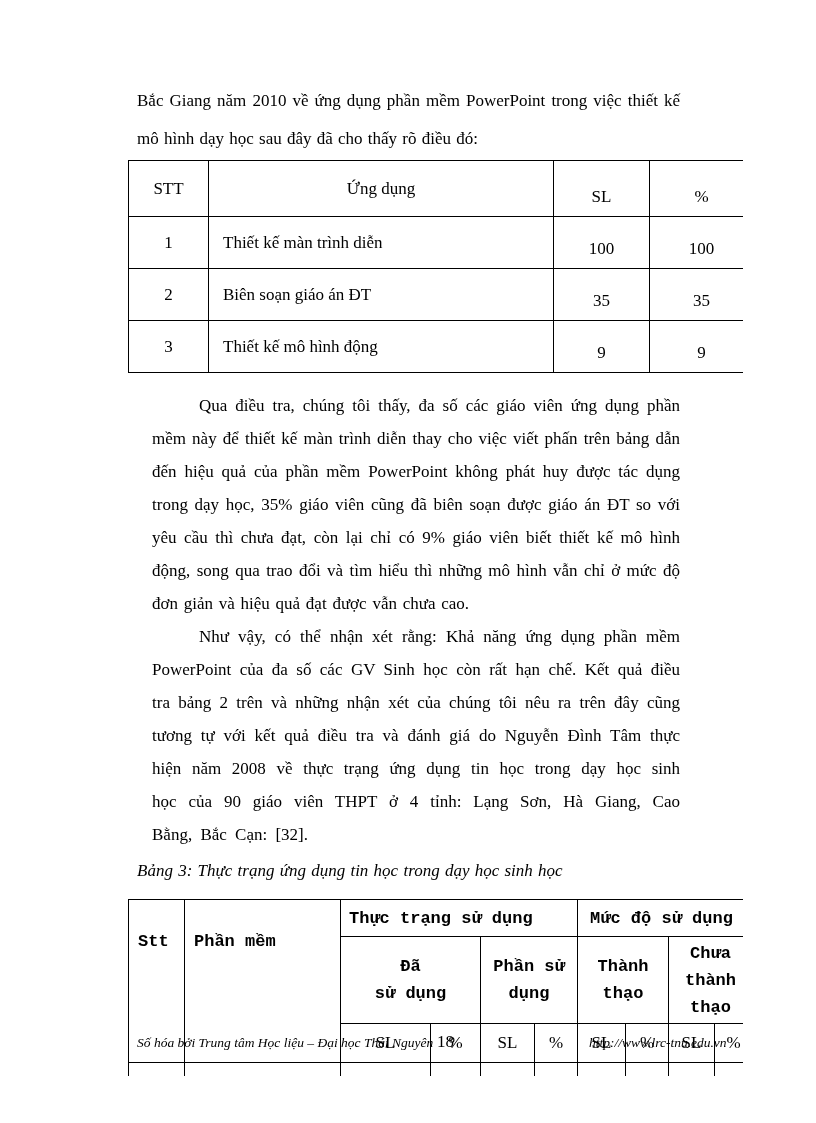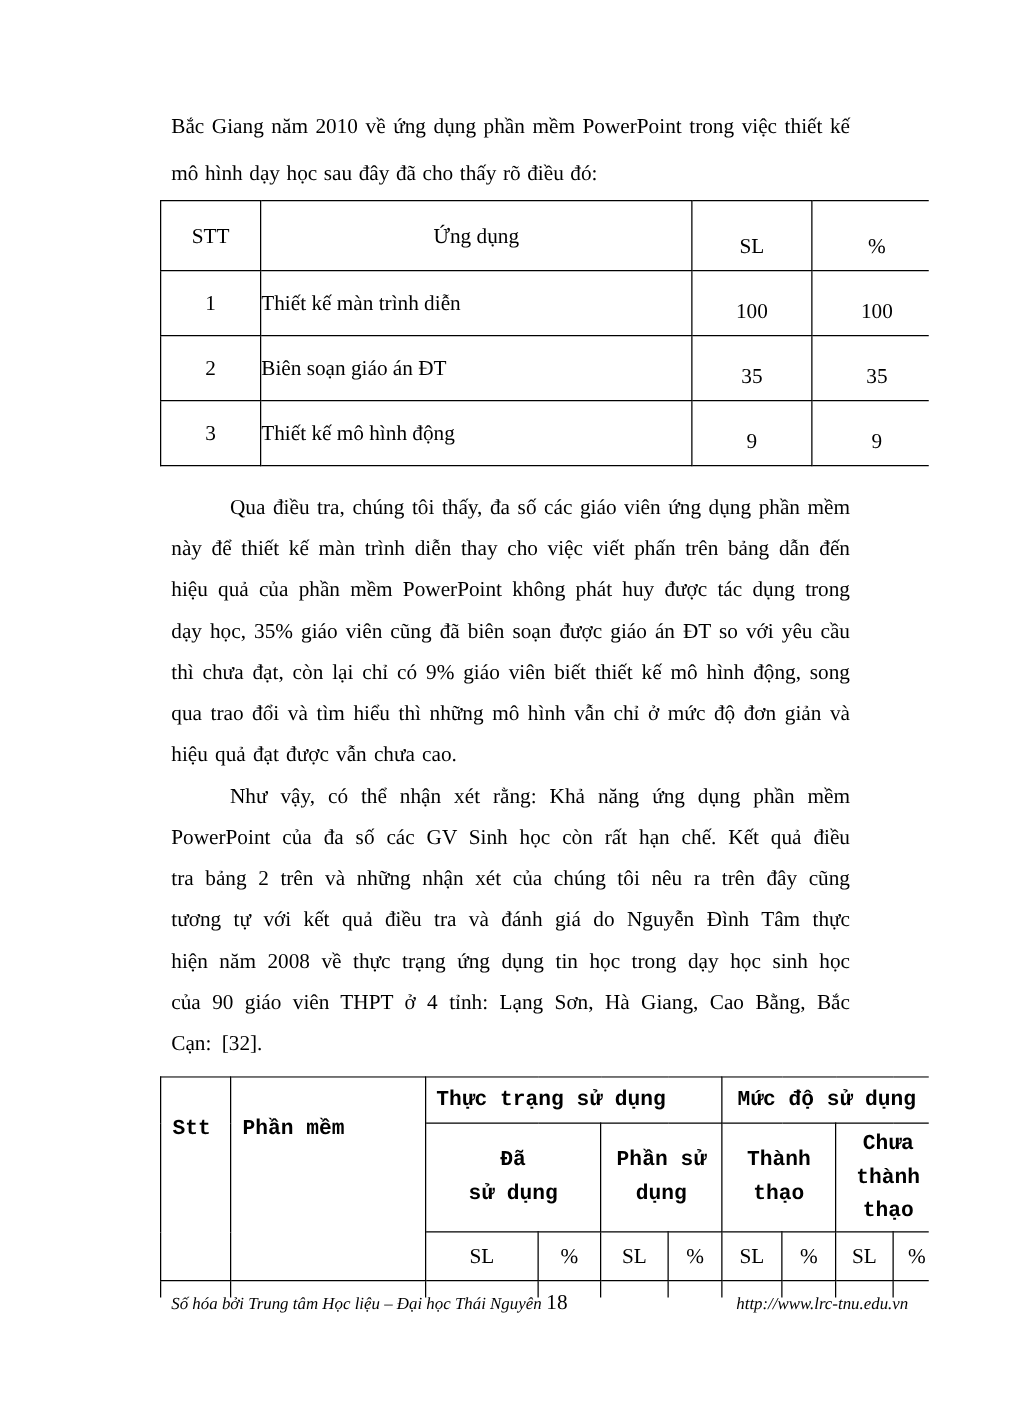--- a/index.html
+++ b/index.html
@@ -13,40 +13,40 @@
     font-size: 17px;
     padding: 82px 63px 0 137px;
     box-sizing: border-box;
     overflow: hidden;
   }
   p { margin: 0; }
   .lead { line-height: 38px; text-align: justify; word-spacing: 1px; }
   .caption { font-style: italic; line-height: 38px; text-align: justify; word-spacing: 2px; }
   .caption3 { margin-top: 2px; line-height: 36px; word-spacing: 1px; }
   .body-text { line-height: 33px; text-align: justify; }
-  .indent { text-indent: 47px; }
+  .indent { text-indent: 47px; margin-left: 15px; }
   #para1 { margin-top: 16px; word-spacing: 1.5px; }
   #para2 { word-spacing: 4px; }
 
   table { border-collapse: collapse; table-layout: fixed; }
 
   
   .t2 { margin: 2px 0 0 -9px; width: 625px; }
   .t2 th, .t2 td {
     border: 1px solid #000;
     font-weight: normal;
     font-size: 17px;
     text-align: center;
     vertical-align: middle;
     padding: 0;
     overflow: hidden;
   }
   .t2 thead th { height: 46px; }
   .t2 tbody td { height: 42px; }
-  .t2 .c-app { text-align: left; padding-left: 0; margin-left: 28px; }
+  .t2 .c-app { text-align: left; padding-left: 14px; margin-left: 28px; }
   .t2 .lowcell { vertical-align: bottom; padding-bottom: 9px; }
 
   
   .t3-wrap { margin: 10px 0 0 -9px; width: 627px; height: 177px; overflow: hidden; }
   .t3 { width: 625px; }
   .t3 th, .t3 td {
     border: 1px solid #000;
     padding: 0;
     font-size: 17px;
     text-align: center;
@@ -117,20 +117,21 @@
         <td class="lowcell">9</td>
         <td class="lowcell">9</td>
       </tr>
     </tbody>
   </table>
 
   <p id="para1" class="body-text indent">Qua điều tra, chúng tôi thấy, đa số các giáo viên ứng dụng phần mềm này để thiết kế màn trình diễn thay cho việc viết phấn trên bảng dẫn đến hiệu quả của phần mềm PowerPoint không phát huy được tác dụng trong dạy học, 35% giáo viên cũng đã biên soạn được giáo án ĐT so với yêu cầu thì chưa đạt, còn lại chỉ có 9% giáo viên biết thiết kế mô hình động, song qua trao đổi và tìm hiểu thì những mô hình vẫn chỉ ở mức độ đơn giản và hiệu quả đạt được vẫn chưa cao.</p>
 
   <p id="para2" class="body-text indent">Như vậy, có thể nhận xét rằng: Khả năng ứng dụng phần mềm PowerPoint của đa số các GV Sinh học còn rất hạn chế. Kết quả điều tra bảng 2 trên và những nhận xét của chúng tôi nêu ra trên đây cũng tương tự với kết quả điều tra và đánh giá do Nguyễn Đình Tâm thực hiện năm 2008 về thực trạng ứng dụng tin học trong dạy học sinh học của 90 giáo viên THPT ở 4 tỉnh: Lạng Sơn, Hà Giang, Cao Bằng, Bắc Cạn: [32].</p>
 
+  <p class="caption caption3">Bảng 3: Thực trạng ứng dụng tin học trong dạy học sinh học</p>
 
   <div class="t3-wrap">
     <table class="t3">
       <colgroup>
         <col style="width:56px">
           <col style="width:156px">
         <col style="width:90px">
           <col style="width:50px">
         <col style="width:54px">
           <col style="width:43px">

